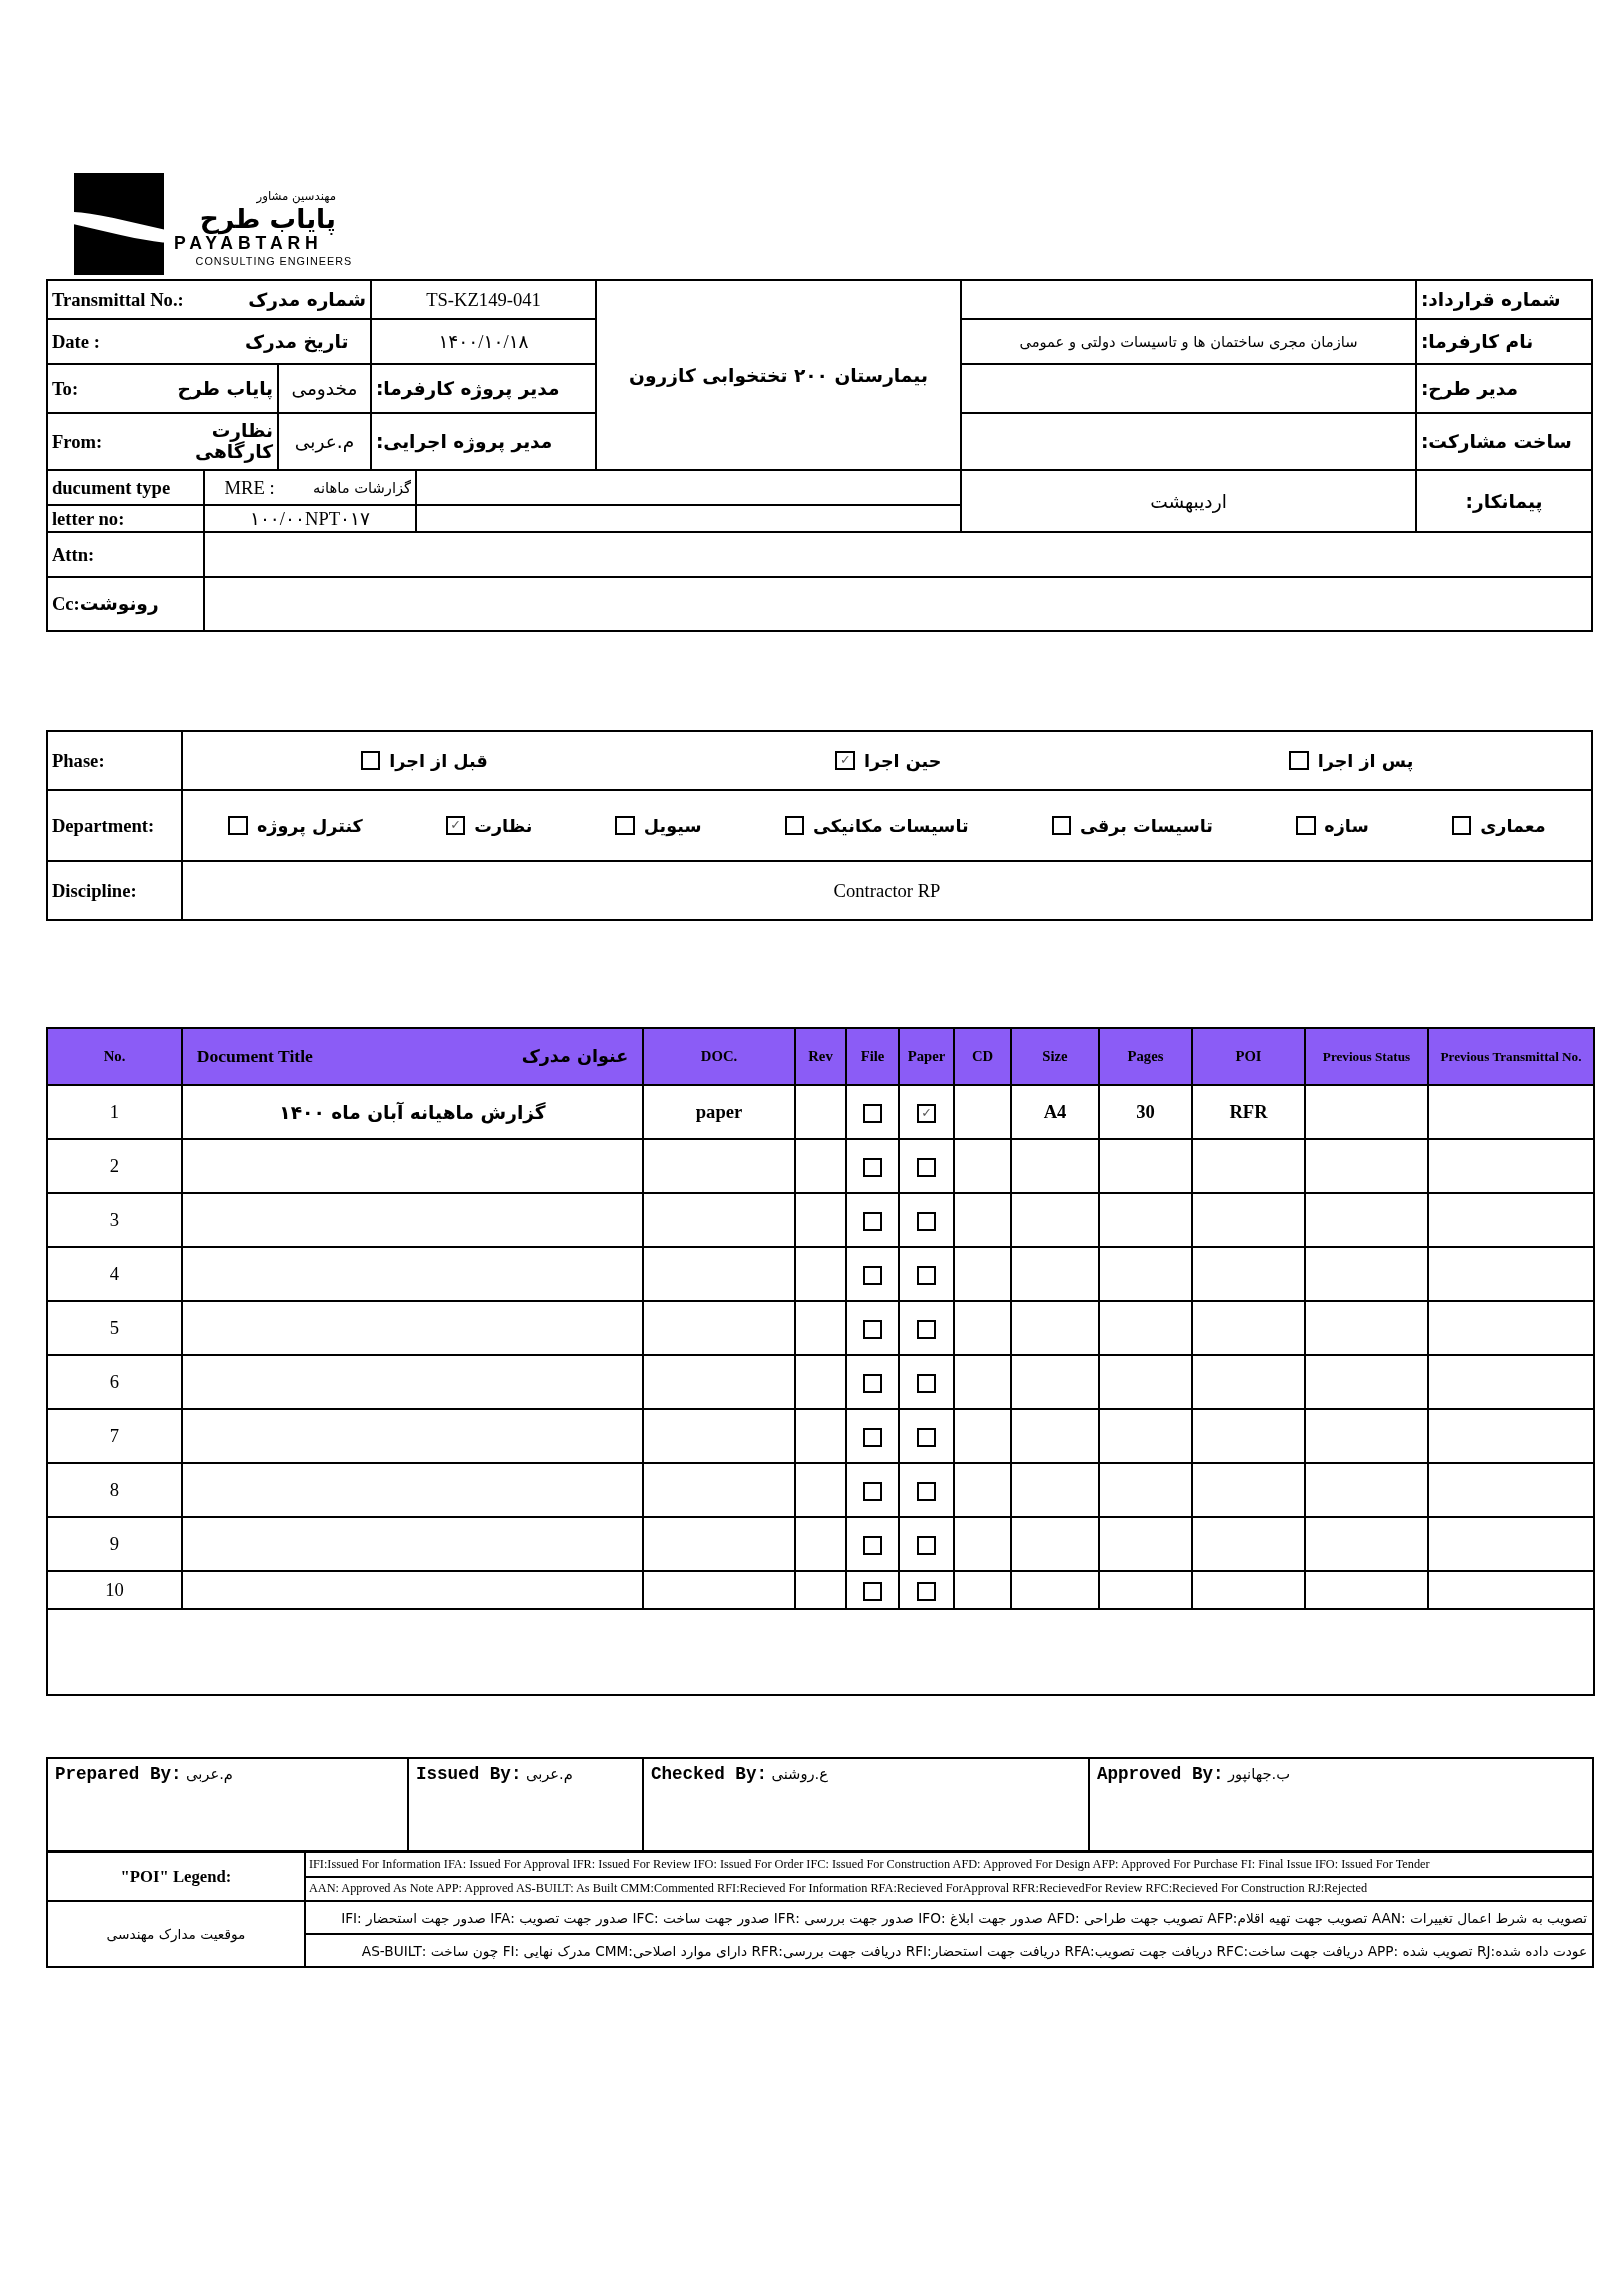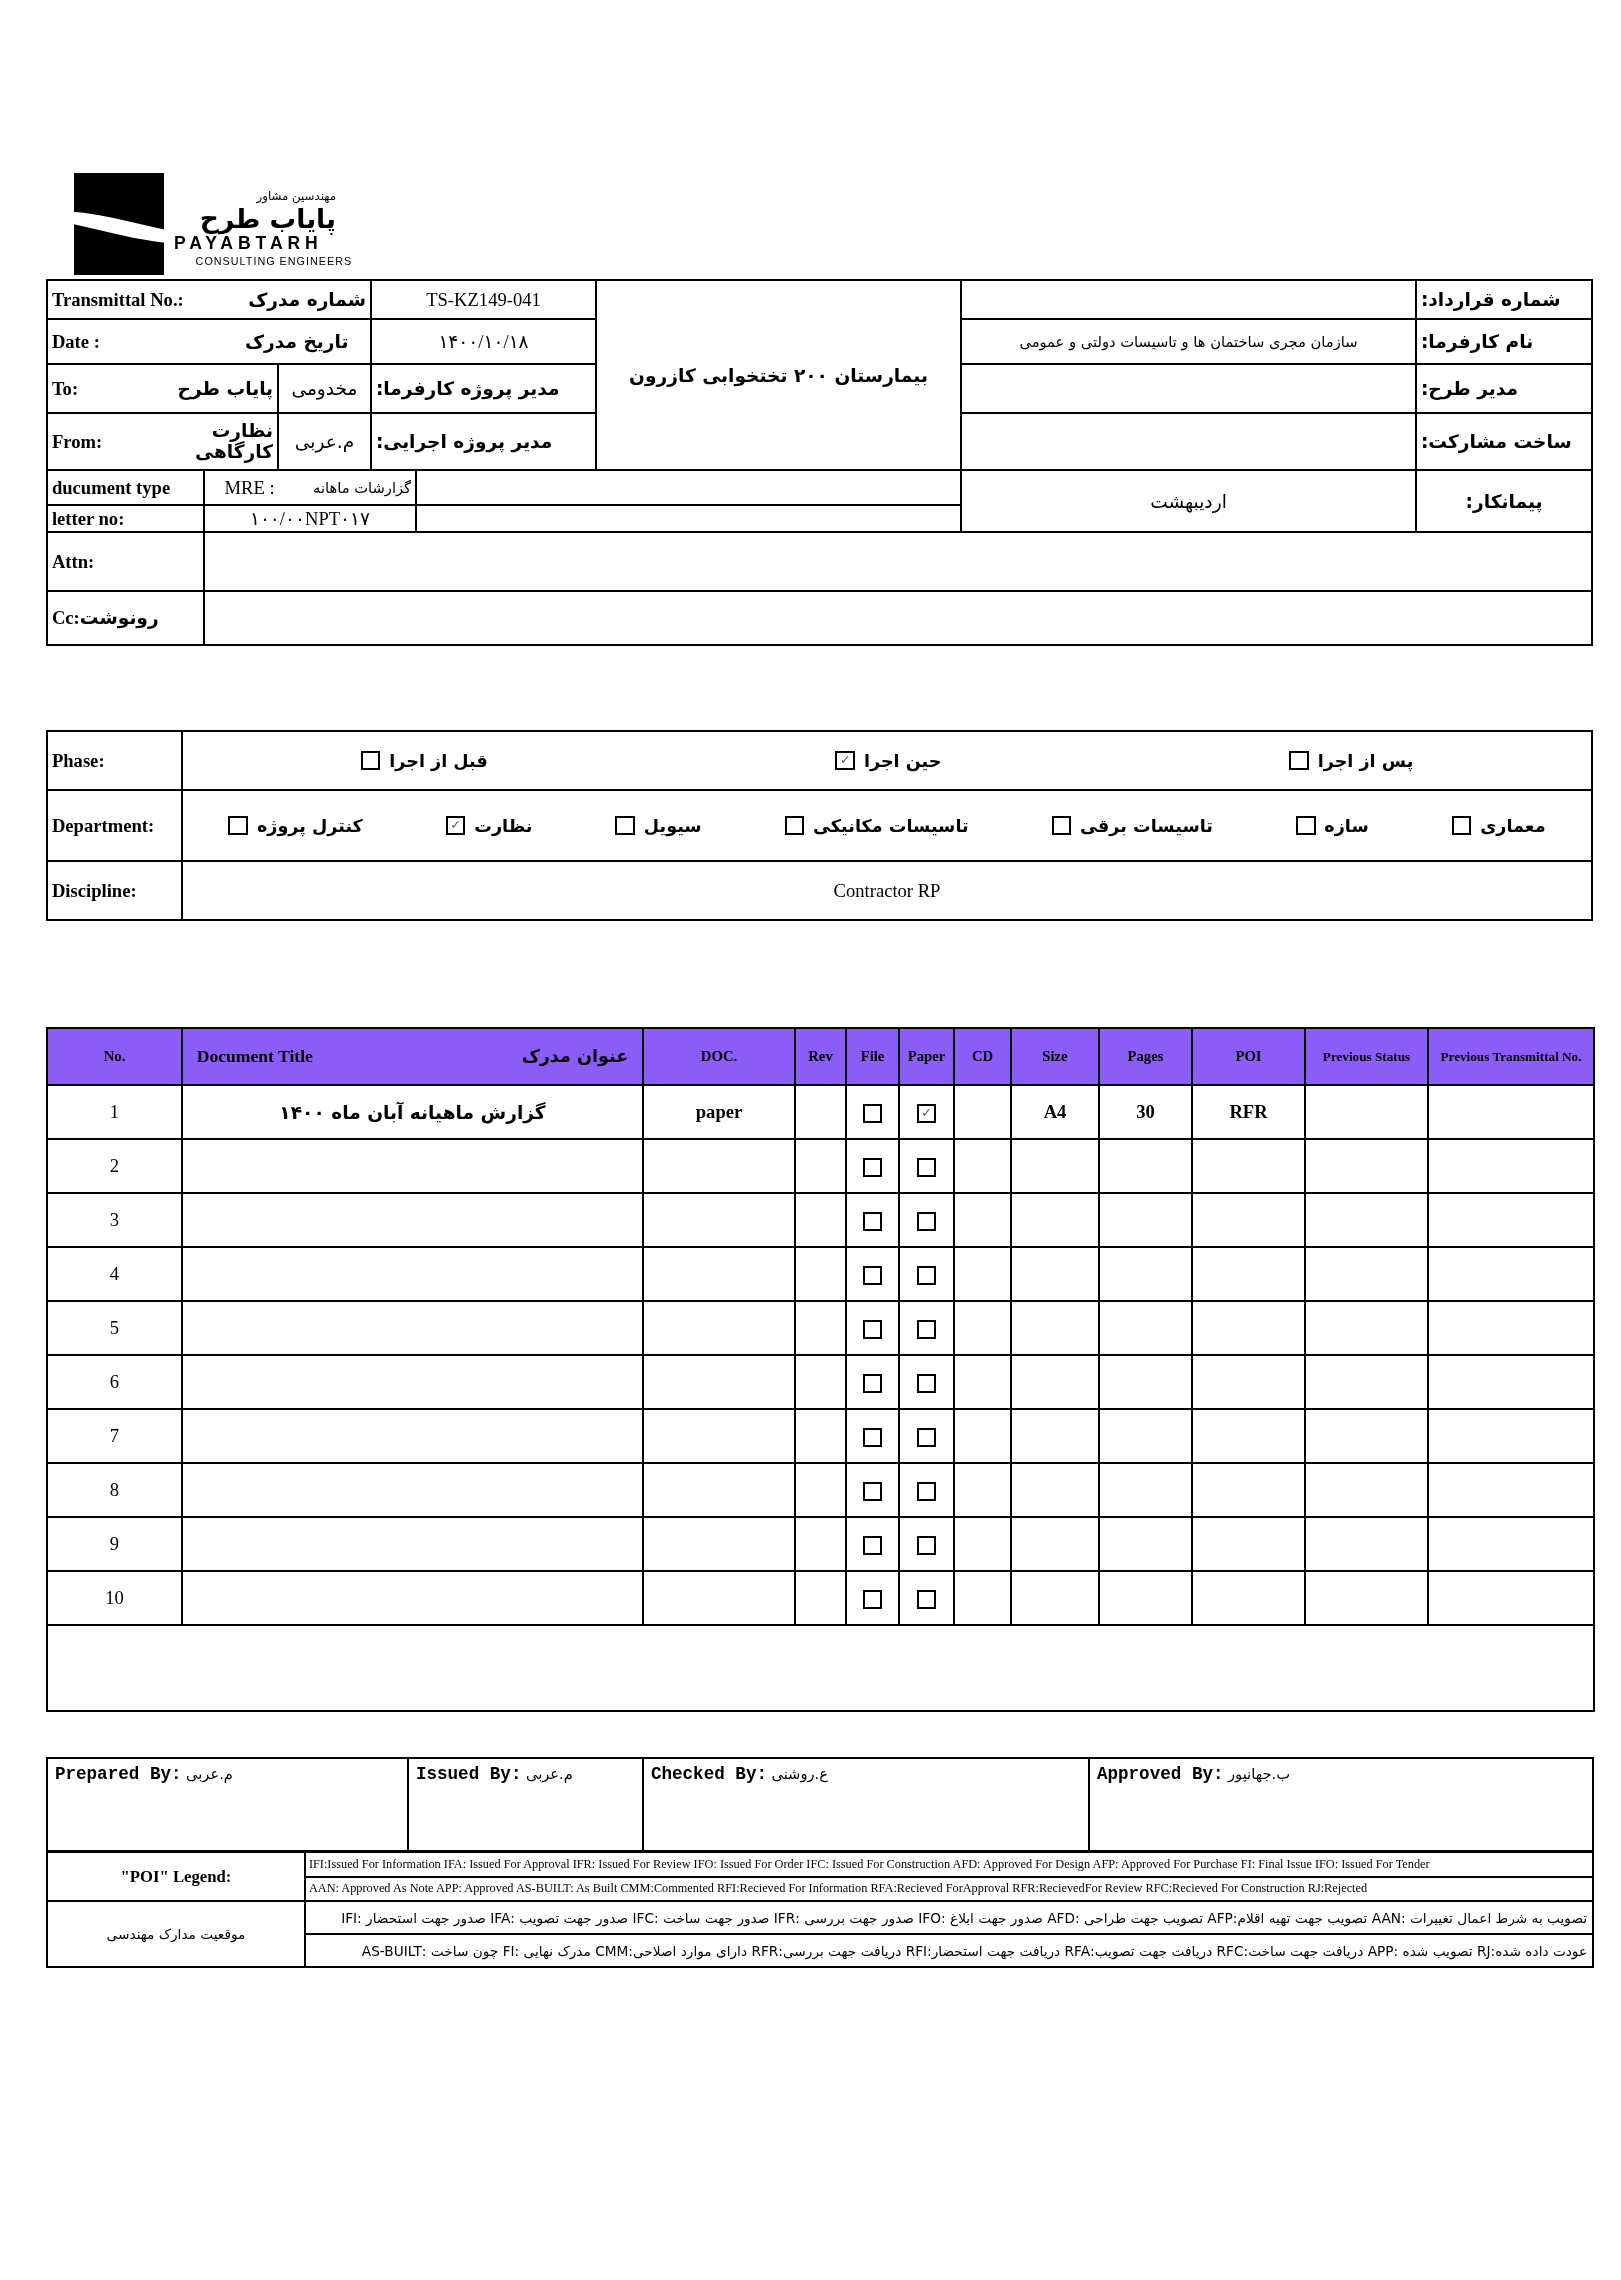--- a/index.html
+++ b/index.html
@@ -134,21 +134,21 @@
       </td>
       <td colspan="2"></td>
       <td rowspan="2" class="ctr fa">اردیبهشت</td>
       <td rowspan="2" class="fa falab" style="text-align:center">پیمانکار:</td>
     </tr>
     <tr style="height:27.4px">
       <td class="b">letter no:</td>
       <td colspan="3" class="ctr ltr">۱۰۰/۰۰NPT۰۱۷</td>
       <td colspan="2"></td>
     </tr>
-    <tr style="height:59px">
+    <tr style="height:45px">
       <td class="b">Attn:</td>
       <td colspan="7"></td>
     </tr>
     <tr style="height:54px">
       <td><span class="b">Cc:</span><span class="fa b">رونوشت</span></td>
       <td colspan="7"></td>
     </tr>
   </tbody>
     </table>
 
@@ -374,21 +374,21 @@
       <td></td>
       <td><span class="cb"></span></td>
       <td><span class="cb"></span></td>
       <td></td>
       <td></td>
       <td></td>
       <td></td>
       <td></td>
       <td></td>
     </tr>
-    <tr style="height:54px">
+    <tr style="height:38px">
       <td>10</td>
       <td class="fa b"></td>
       <td></td>
       <td></td>
       <td><span class="cb"></span></td>
       <td><span class="cb"></span></td>
       <td></td>
       <td></td>
       <td></td>
       <td></td>

